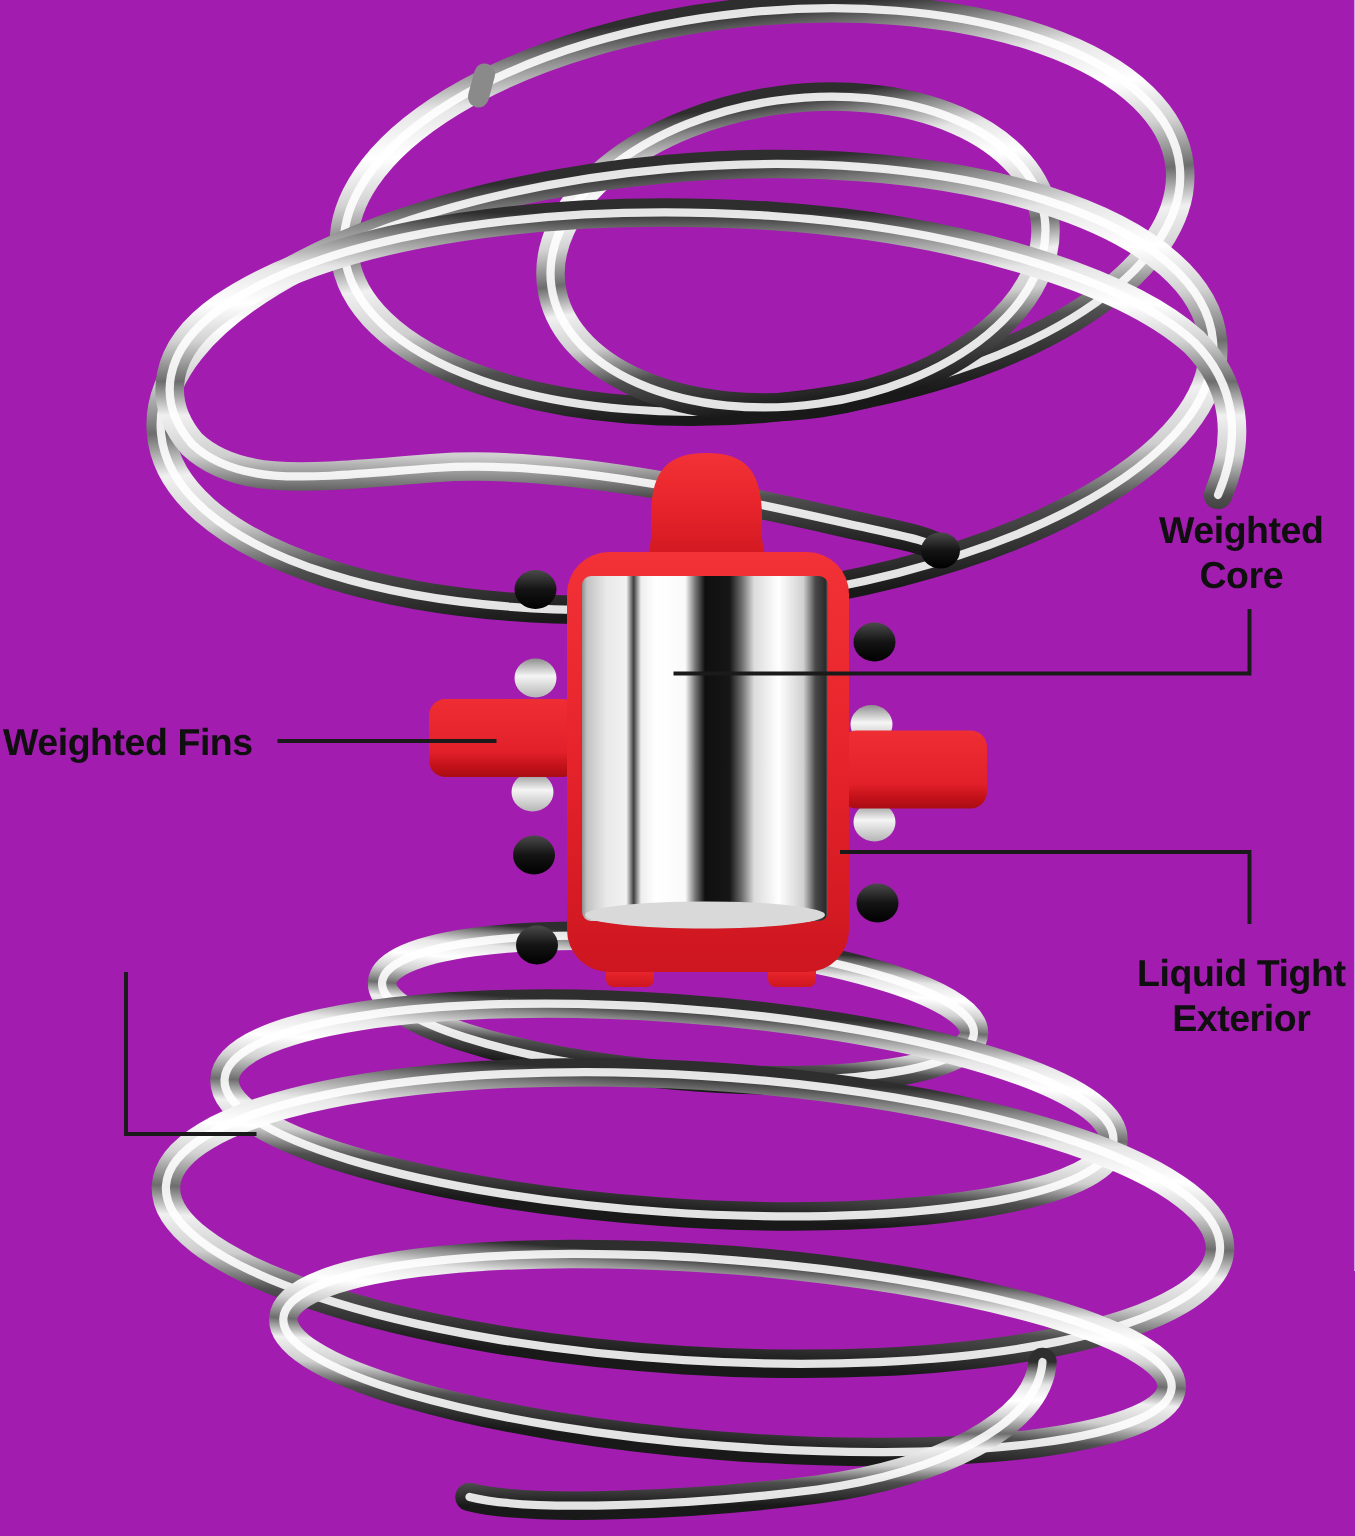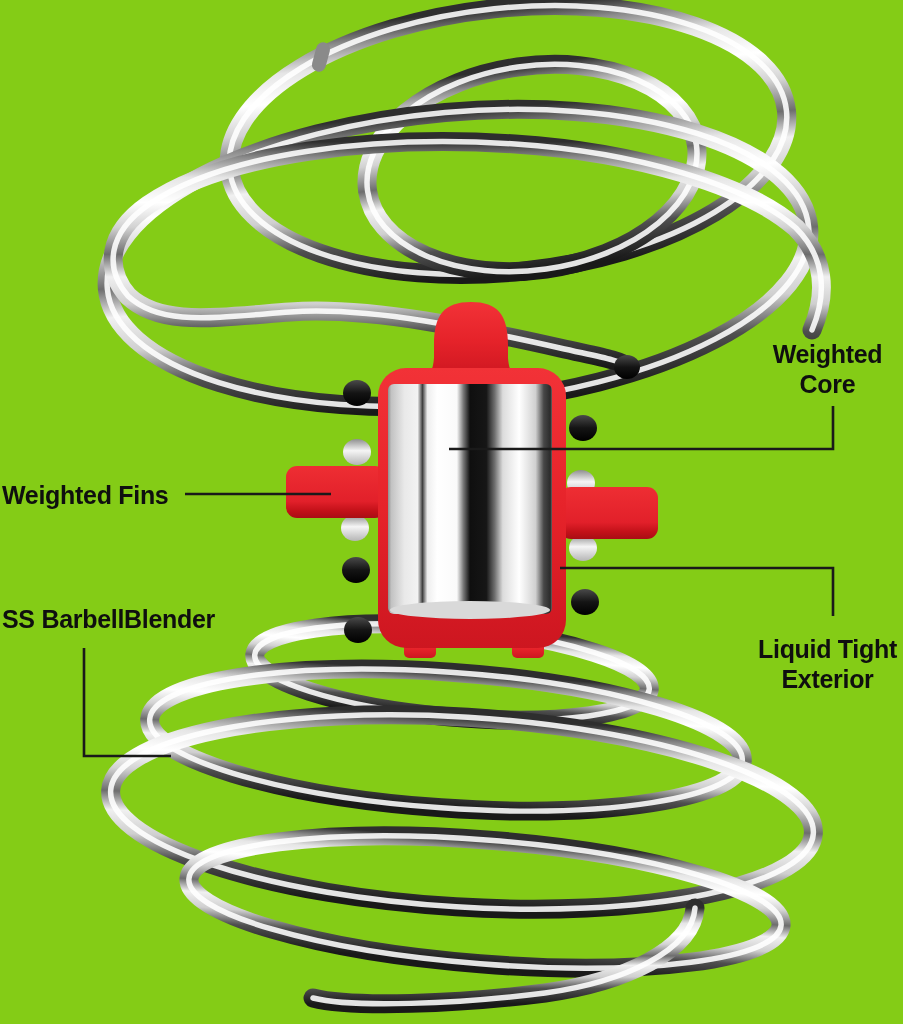--- a/index.html
+++ b/index.html
@@ -1,16 +1,16 @@
 <!DOCTYPE html>
 <html><head>
 <meta charset="utf-8">
 <style>
   html,body{margin:0;padding:0;background:#ffffff;}
-  .stage{position:relative;width:903px;height:1024px;background:#84cc16;overflow:hidden;
+  .stage{position:relative;width:903px;height:1024px;background:#a21caf;overflow:hidden;
          font-family:"Liberation Sans", sans-serif;}
   .stage svg{position:absolute;left:0;top:0;}
   .lbl{position:absolute;color:#0f0f0f;font-weight:700;letter-spacing:-0.3px;
        font-size:25px;line-height:1.2;}
   .lbl.center{text-align:center;}
   .nowrap{white-space:nowrap;}
   .wirebase{fill:none;stroke:url(#tube);stroke-width:19;}
   .wirehi{fill:none;stroke:#ffffff;stroke-width:5.5;opacity:.88;}
   .conn{fill:none;stroke:#1a1a1a;stroke-width:2.6;}
 </style>
@@ -147,16 +147,15 @@
       <path class="conn" d="M 185 494 H 331"></path>
       <path class="conn" d="M 84 648 V 756 H 171"></path>
       <path class="conn" d="M 560 568 H 833 V 616"></path>
     </g>
   </svg>
 
   <div class="lbl center" style="left:750px;top:339px;width:155px;">Weighted Core</div>
 
   <div class="lbl nowrap" style="left:2px;top:480px;">Weighted Fins</div>
 
-  <div class="lbl nowrap" style="left:2px;top:604px;">SS BarbellBlender</div>
 
   <div class="lbl center" style="left:745px;top:634px;width:165px;">Liquid Tight Exterior</div>
 </div>
 
 </body></html>

